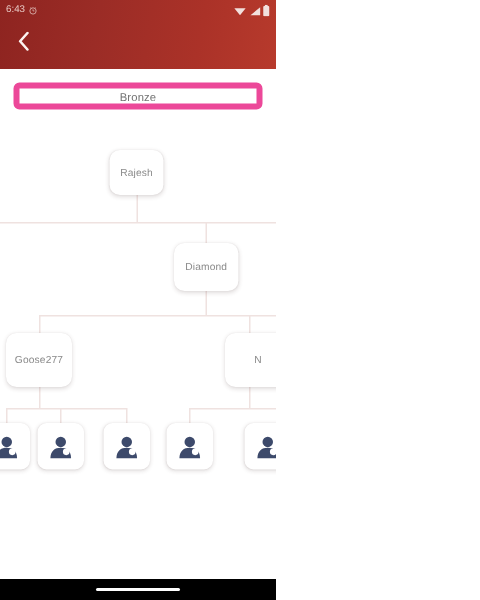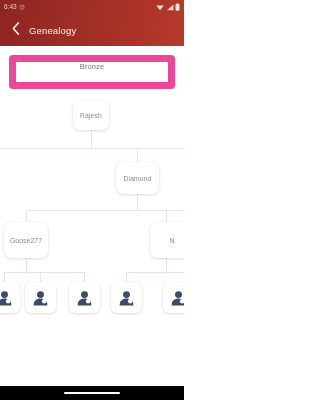--- a/index.html
+++ b/index.html
@@ -84,26 +84,27 @@
     margin-left: 6px;
     letter-spacing: 0.15px;
     white-space: nowrap;
   }
 
   
   #rank-chip {
     position: absolute;
     left: 9px; top: 55px;
     width: 166px;
-    height: 34px;
+    height: 18px;
     box-sizing: border-box;
-    border: 7px solid #ec4899;
+    border: 4px solid #ec4899;
     border-radius: 4px;
     background: #ffffff;
     display: flex;
+    align-items: center;
     justify-content: center;
   }
   #rank-chip-label {
     font-size: 7.5px;
     color: #737373;
     letter-spacing: 0.1px;
   }
 
   
   #tree {
@@ -185,21 +186,20 @@
     </div>
 
     <div id="appbar">
       <div id="back-btn">
         <span>
           <svg width="8" height="13" viewBox="0 0 8 13">
             <path d="M6.3 1 L1.4 6.5 L6.3 12" fill="none" stroke="#fdf3f1" stroke-width="1.7" stroke-linecap="round" stroke-linejoin="round"></path>
           </svg>
         </span>
       </div>
-      <div id="appbar-title">Genealogy</div>
     </div>
 
   </div>
 
   <div id="rank-chip">
     <span id="rank-chip-label">Bronze</span>
   </div>
 
   <div id="tree">
 

